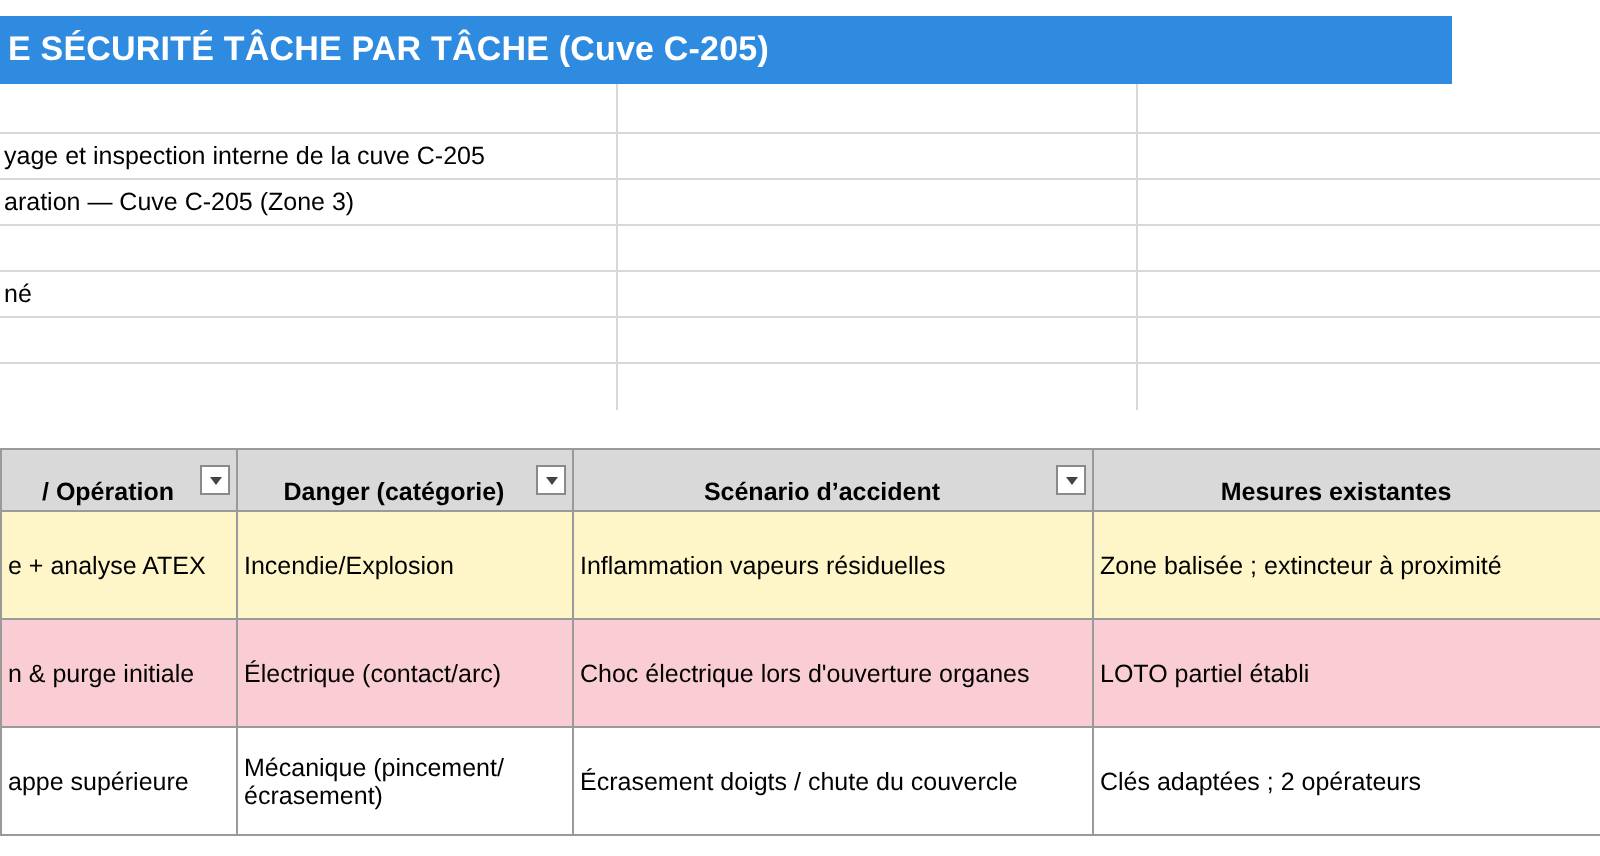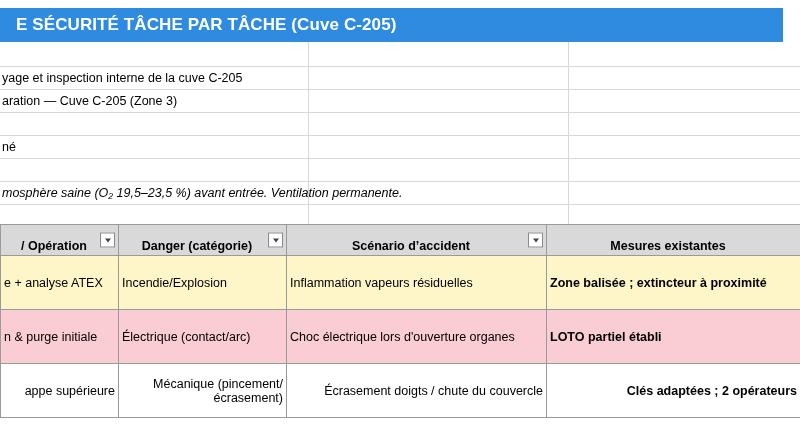--- a/index.html
+++ b/index.html
@@ -19,27 +19,27 @@
     position: relative;
     width: 800px;
     height: 428px;
   }
 
   
   .title-band {
     position: absolute;
     left: 0;
     top: 8px;
-    width: 783px;
+    width: 726px;
     height: 34px;
     background: #2E8BE0;
     display: flex;
     align-items: center;
     box-sizing: border-box;
-    padding-left: 16px;
+    padding-left: 4px;
   }
   .title-band .title-text {
     color: #ffffff;
     font-weight: bold;
     font-size: 17px;
     letter-spacing: 0.1px;
     white-space: nowrap;
   }
   .top-strip {
     position: absolute;
@@ -133,26 +133,26 @@
     height: 0;
     border-left: 3px solid transparent;
     border-right: 3px solid transparent;
     border-top: 4px solid #444;
   }
   table.main tbody td {
     height: 54px;
   }
   .row-yellow td { background: #FEF6C8; }
   .row-pink td   { background: #F9CDD3; }
-  .row-white td  { background: #ffffff; text-align: right; }
+  .row-white td  { background: #ffffff; }
 
   .c0 { width: 118px; }
   .c1 { width: 168px; }
   .c2 { width: 260px; margin-top: 15px; }
-  .c3 { width: 254px; font-weight: bold; }
+  .c3 { width: 254px; }
 </style>
 </head>
 <body>
 
 <div class="sheet">
 
   <div class="top-strip"></div>
 
   <div class="title-band">
     <div class="title-text">E SÉCURITÉ TÂCHE PAR TÂCHE (Cuve C-205)</div>
@@ -181,25 +181,20 @@
     </div>
     <div class="meta-row" style="height:23px;">
       <div class="vline" style="left:308px;"></div>
       <div class="vline" style="left:568px;"></div>
       <div class="cell-text">né</div>
     </div>
     <div class="meta-row" style="height:23px;">
       <div class="vline" style="left:308px;"></div>
       <div class="vline" style="left:568px;"></div>
       <div class="cell-text"></div>
-    </div>
-    <div class="meta-row" style="height:23px;">
-      <div class="vline" style="left:308px;"></div>
-      <div class="vline" style="left:568px;"></div>
-      <div class="cell-text italic">mosphère saine (O₂ 19,5–23,5 %) avant entrée. Ventilation permanente.</div>
     </div>
     <div class="meta-row" style="height:23px; border-bottom:none;">
       <div class="vline" style="left:308px;"></div>
       <div class="vline" style="left:568px;"></div>
       <div class="cell-text"></div>
     </div>
   </div>
 
   <table class="main">
     <thead>

